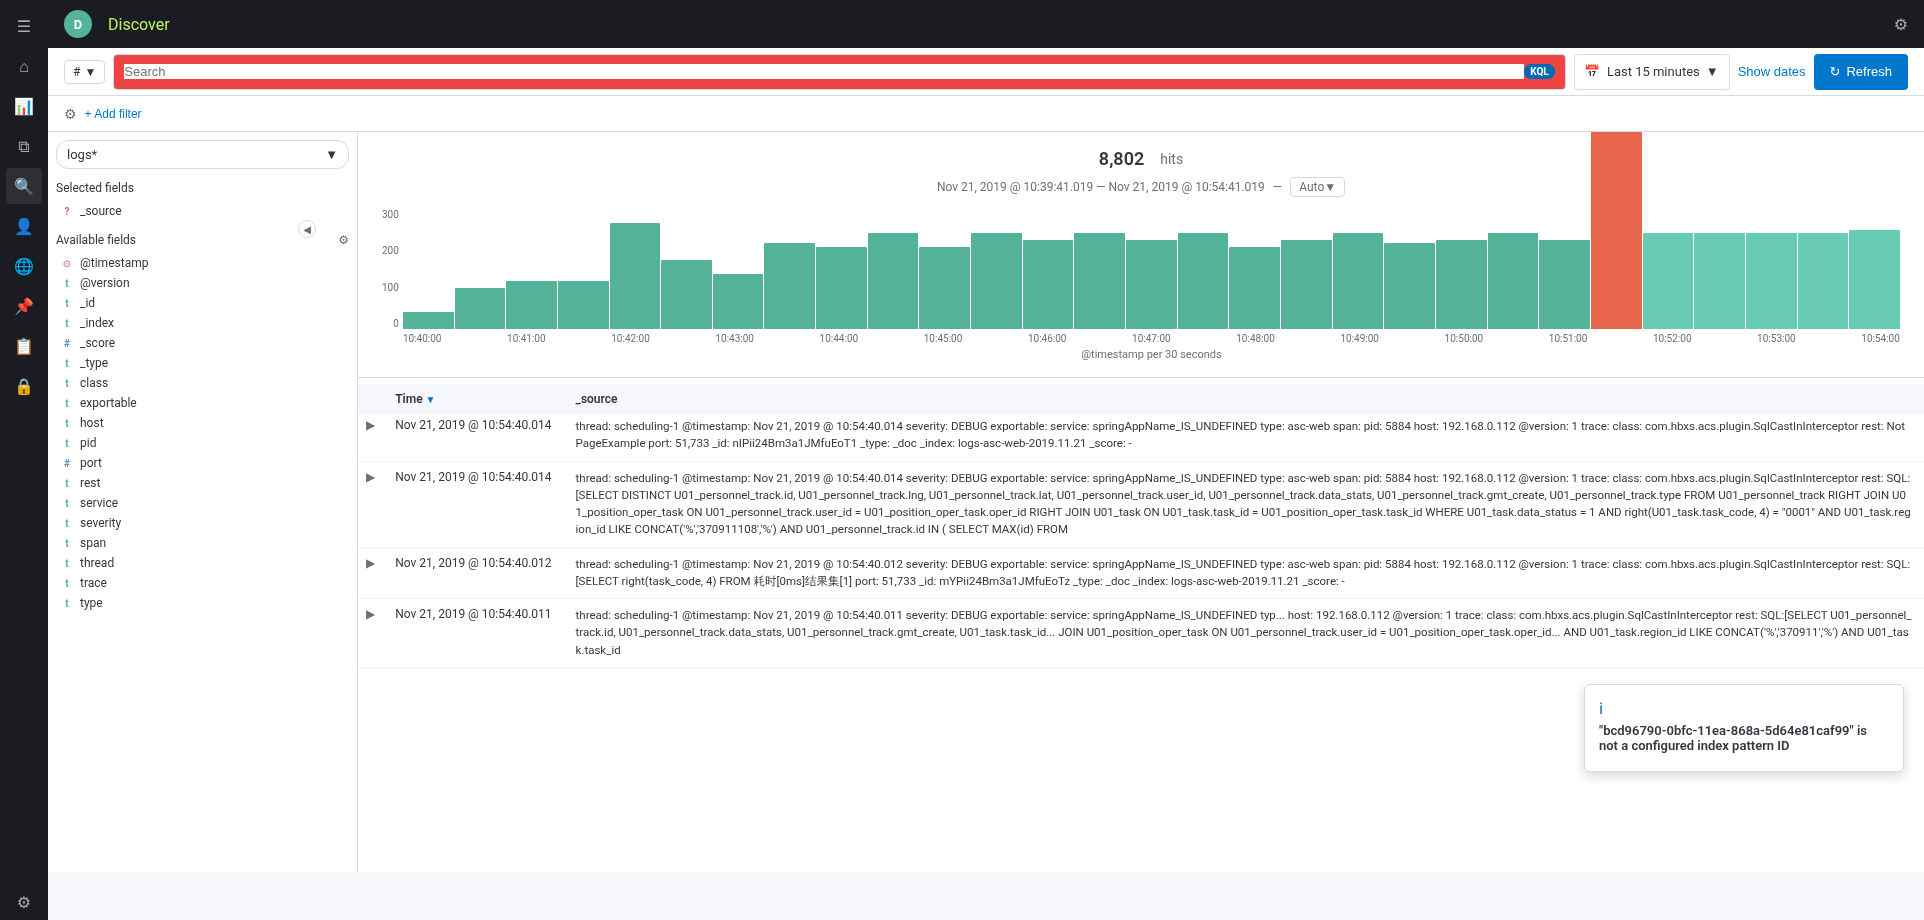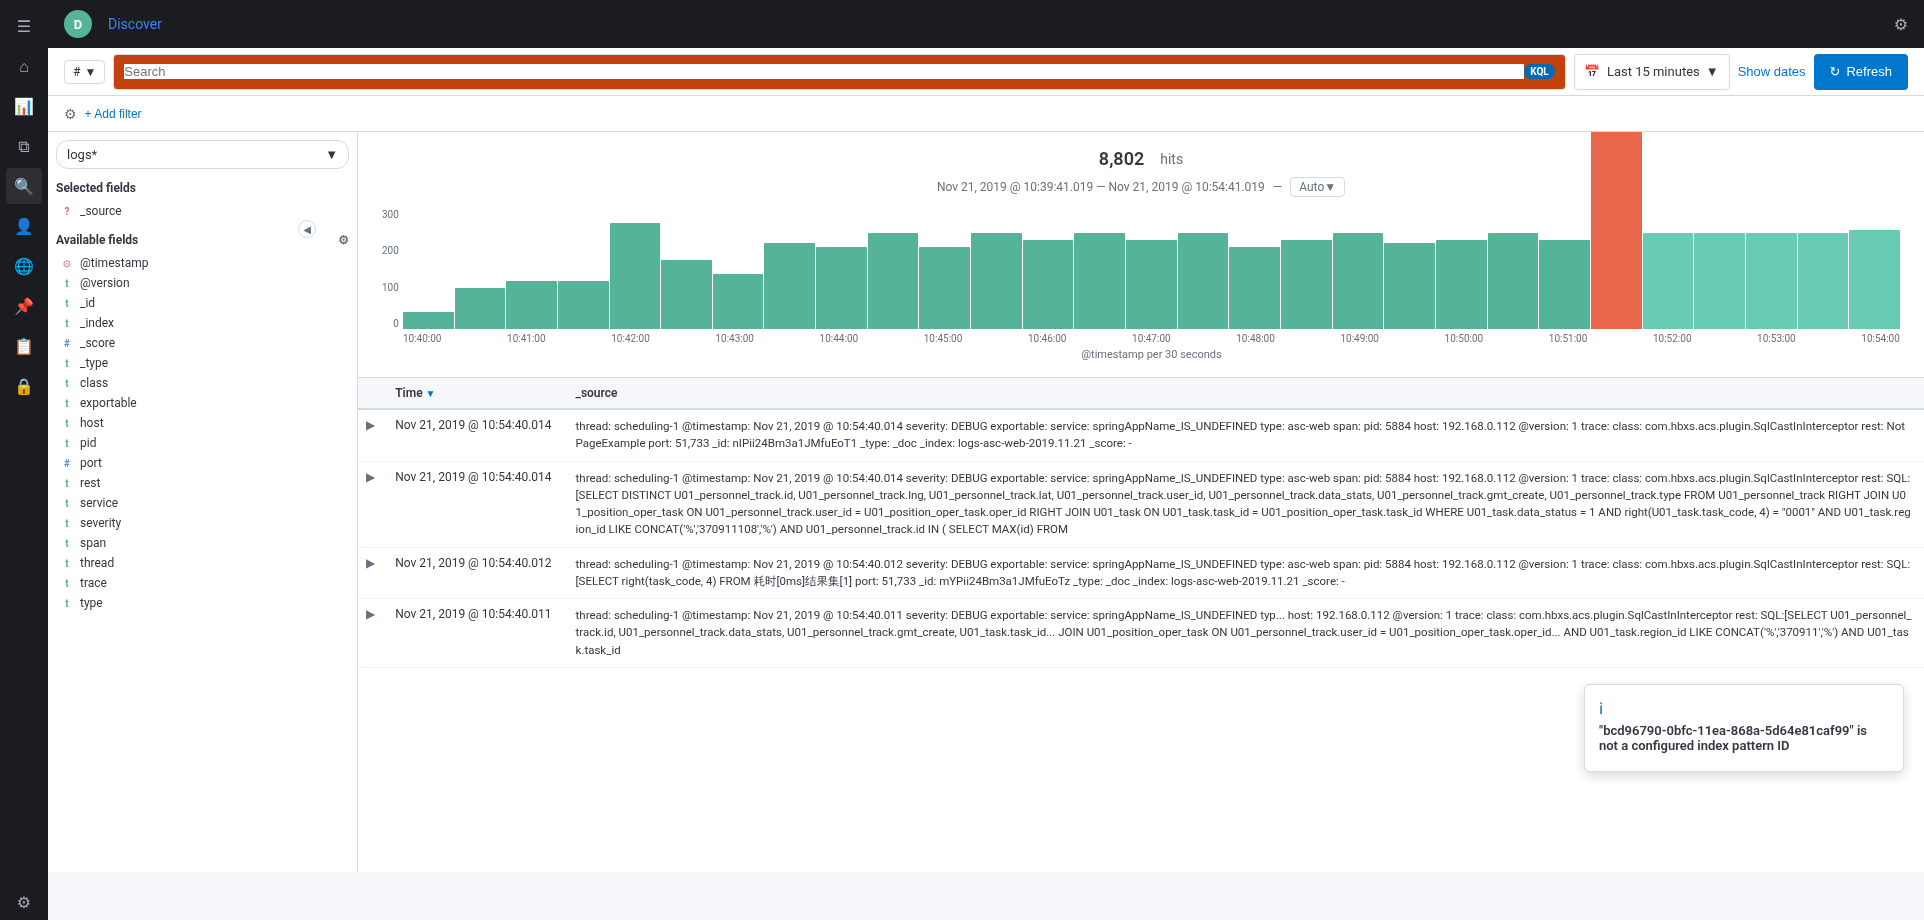--- a/index.html
+++ b/index.html
@@ -1,71 +1,71 @@
 <!DOCTYPE html>
 <html><head>
   <meta charset="utf-8">
   <style>
     * { box-sizing: border-box; margin: 0; padding: 0; }
     body { font-family: -apple-system, BlinkMacSystemFont, 'Segoe UI', Roboto, sans-serif; font-size: 12px; background: #f5f7fa; color: #343741; overflow: hidden; height: 920px; width: 1924px; }
 
     
     .top-nav { display: flex; align-items: center; height: 48px; background: #1a1c21; padding: 0 16px; gap: 16px; }
     .nav-app-circle { width: 28px; height: 28px; background: #54b399; border-radius: 50%; display: flex; align-items: center; justify-content: center; color: white; font-weight: bold; font-size: 13px; }
-    .nav-title { color: #3b82f6; font-size: 14px; font-weight: 400; }
+    .nav-title { color: #bef264; font-size: 16px; font-weight: 400; }
     .nav-spacer { flex: 1; }
     .nav-icon { color: #a9a9b3; font-size: 16px; cursor: pointer; }
 
     
     .toolbar { display: flex; align-items: center; height: 48px; background: white; border-bottom: 1px solid #d3dae6; padding: 0 16px; gap: 8px; }
     .toolbar-btn { background: none; border: none; color: #0077cc; font-size: 13px; cursor: pointer; padding: 4px 8px; }
 
     
     .search-bar-area { display: flex; align-items: center; height: 48px; background: white; border-bottom: 1px solid #d3dae6; padding: 0 16px; gap: 8px; }
     .field-type-selector { display: flex; align-items: center; border: 1px solid #d3dae6; border-radius: 4px; padding: 4px 8px; font-size: 12px; gap: 4px; cursor: pointer; background: white; }
-    .search-input-wrap { flex: 1; display: flex; align-items: center; border: 1px solid #d3dae6; border-radius: 4px; height: 36px; padding: 0 10px; background: #c2410c; }
+    .search-input-wrap { flex: 1; display: flex; align-items: center; border: 1px solid #d3dae6; border-radius: 4px; height: 36px; padding: 0 10px; background: #ef4444; }
     .search-input-wrap input { border: none; outline: none; flex: 1; font-size: 13px; }
     .kql-badge { background: #006bb4; color: white; font-size: 10px; padding: 2px 6px; border-radius: 7px; font-weight: bold; }
     .time-picker { display: flex; align-items: center; border: 1px solid #d3dae6; border-radius: 4px; height: 36px; padding: 0 10px; background: white; gap: 6px; font-size: 13px; cursor: pointer; }
     .show-dates-btn { background: none; border: none; color: #0077cc; font-size: 13px; cursor: pointer; }
     .refresh-btn { display: flex; align-items: center; gap: 6px; background: #0077cc; color: white; border: none; border-radius: 4px; height: 36px; padding: 0 16px; font-size: 13px; cursor: pointer; }
 
     
     .filter-bar { display: flex; align-items: center; height: 36px; background: white; border-bottom: 1px solid #d3dae6; padding: 0 16px; gap: 8px; }
     .gear-icon { color: #69707d; cursor: pointer; font-size: 14px; }
     .add-filter-btn { color: #0077cc; font-size: 12px; cursor: pointer; background: none; border: none; }
 
     
     .main-content { display: flex; height: calc(920px - 48px - 48px - 48px - 36px); overflow: hidden; }
 
     
     .sidebar { width: 310px; background: white; border-right: 1px solid #d3dae6; overflow-y: auto; padding: 8px; flex-shrink: 0; }
     .index-pattern-select { width: 100%; display: flex; align-items: center; justify-content: space-between; border: 1px solid #d3dae6; border-radius: 12px; padding: 6px 10px; font-size: 13px; cursor: pointer; background: white; margin-bottom: 12px; }
-    .sidebar-section-title { font-size: 12px; font-weight: 700; color: #343741; margin-bottom: 6px; margin-top: 4px; display: flex; align-items: center; justify-content: space-between; }
+    .sidebar-section-title { font-size: 12px; font-weight: 400; color: #343741; margin-bottom: 6px; margin-top: 4px; display: flex; align-items: center; justify-content: space-between; }
     .field-item { display: flex; align-items: center; gap: 6px; padding: 3px 4px; cursor: pointer; border-radius: 3px; font-size: 12px; color: #343741; }
     .field-type-badge { font-size: 10px; font-weight: bold; width: 14px; text-align: center; flex-shrink: 0; }
     .field-type-t { color: #54b399; }
     .field-type-hash { color: #6092c0; }
     .field-type-q { color: #d36086; }
 
     
     .right-panel { flex: 1; display: flex; flex-direction: column; overflow: hidden; background: #f5f7fa; }
 
     
     .chart-area { background: white; border-bottom: 1px solid #d3dae6; padding: 16px; position: relative; }
     .chart-header { display: flex; justify-content: center; align-items: center; gap: 16px; margin-bottom: 8px; }
     .hits-count { font-size: 18px; font-weight: 600; }
     .hits-label { font-size: 14px; color: #69707d; }
     .date-range { font-size: 12px; color: #69707d; margin-bottom: 12px; display: flex; justify-content: center; align-items: center; gap: 8px; }
     .auto-select { display: flex; align-items: center; border: 1px solid #d3dae6; border-radius: 4px; padding: 2px 8px; font-size: 12px; cursor: pointer; }
 
     
     .table-area { flex: 1; overflow-y: auto; background: white; }
     table { width: 100%; border-collapse: collapse; }
-    thead th { position: sticky; top: 0; background: #f5f7fa; border-bottom: 2px solid #d3dae6; padding: 8px 12px; text-align: left; font-size: 12px; font-weight: 600; color: #343741; z-index: 10; }
+    thead th { position: sticky; top: 6px; background: #f5f7fa; border-bottom: 2px solid #d3dae6; padding: 8px 12px; text-align: left; font-size: 12px; font-weight: 600; color: #343741; z-index: 10; }
     tbody tr { border-bottom: 1px solid #f0f4fb; }
     .td-time { padding: 8px 12px; font-size: 12px; white-space: nowrap; color: #343741; vertical-align: top; width: 180px; cursor: pointer; }
     .td-expand { padding: 8px; vertical-align: top; cursor: pointer; color: #69707d; }
     .td-source { padding: 8px 12px; font-size: 11.5px; color: #343741; vertical-align: top; line-height: 1.5; word-break: break-all; }
     .sort-icon { color: #0077cc; font-size: 10px; }
 
     
     .tooltip-popup { position: absolute; bottom: 100px; right: 20px; background: white; border: 1px solid #d3dae6; border-radius: 6px; padding: 12px 14px; max-width: 320px; box-shadow: 0 4px 12px rgba(0,0,0,0.15); font-size: 12px; z-index: 100; }
     .tooltip-title { font-weight: 600; margin-bottom: 6px; font-size: 13px; }
     .tooltip-body { color: #69707d; font-size: 12px; line-height: 1.5; }

